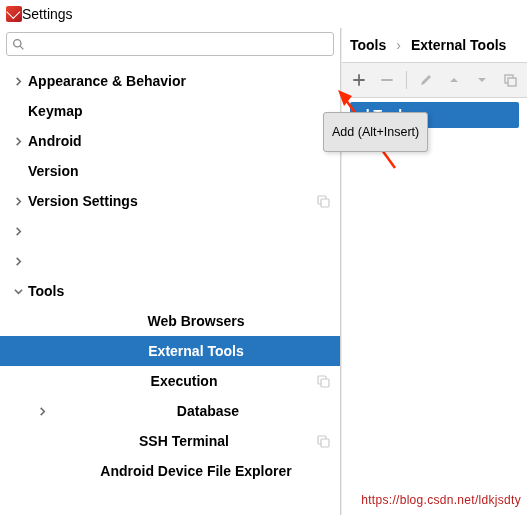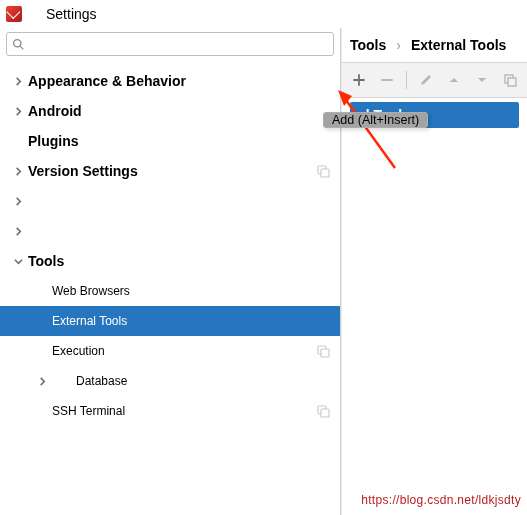--- a/index.html
+++ b/index.html
@@ -1,38 +1,38 @@
 <!DOCTYPE html>
 <html><head>
   <meta charset="utf-8">
   <style>
     * { box-sizing: border-box; margin: 0; padding: 0; font-family: "Segoe UI", Arial, sans-serif; }
     body { width: 527px; height: 515px; background: #fff; overflow: hidden; font-size: 13px; color: #000; position: relative; }
     
-    .titlebar { display: flex; align-items: center; height: 28px; padding: 4px 6px; gap: 24px; }
+    .titlebar { display: flex; align-items: center; height: 28px; padding: 4px 6px; gap: 0; }
     .app-icon { width: 16px; height: 16px; background: linear-gradient(135deg, #e8432e 0%, #b0171f 100%); border-radius: 2px; position: relative; }
     .app-icon::after { content: ""; position: absolute; inset: 3px; border: 1.5px solid #fff; border-top: none; border-right: none; transform: rotate(-45deg) translate(1px,-2px); }
     .title { font-size: 14px; }
     
     .content { display: flex; height: calc(100% - 28px); }
     
     .sidebar { width: 380px; border-right: 1px solid #d1d1d1; display: flex; flex-direction: column; }
     .search-wrap { padding: 4px 6px 6px 6px; }
     .search-box { display: flex; align-items: center; border: 1px solid #bfbfbf; border-radius: 3px; height: 24px; padding: 0 5px; }
     .search-box svg { width: 13px; height: 13px; stroke: #888; fill: none; stroke-width: 1.6; }
     .search-box input { border: none; outline: none; flex: 1; font-size: 12px; margin-left: 3px; background: transparent; }
     
     .tree { flex: 1; overflow-y: auto; overflow-x: hidden; padding-top: 4px; position: relative; }
     .tree::-webkit-scrollbar { width: 10px; }
     .tree::-webkit-scrollbar-thumb { background: #c8c8c8; border-radius: 5px; }
     .tree::-webkit-scrollbar-track { background: #f4f4f4; }
     
     .node { display: flex; align-items: center; height: 30px; cursor: pointer; position: relative; }
     .node.top { font-weight: 700; font-size: 14px; }
-    .node.child { font-weight: 400; font-size: 12px; }
+    .node.child { font-weight: 700; font-size: 14px; text-align: center; }
     .node.selected { background: #2675bf; color: #fff; }
     .chev { width: 20px; display: flex; justify-content: center; align-items: center; margin-left: 4px; }
     .chev svg { width: 9px; height: 9px; stroke: #6e6e6e; stroke-width: 1.8; fill: none; }
     .node .label { flex: 1; white-space: nowrap; }
     .copy-ind { width: 14px; height: 14px; margin-right: 10px; opacity: 0.45; }
     .copy-ind svg { width: 14px; height: 14px; fill: #8b8b8b; }
     .indent-0 { padding-left: 4px; }
     .indent-1 { padding-left: 48px; }
     .indent-1c { padding-left: 28px; gap: 24px; }
     
@@ -43,21 +43,21 @@
     .toolbar-area { border-top: 1px solid #d6d6d6; border-bottom: 1px solid #d6d6d6; background: #f2f2f2; padding: 6px 8px; }
     .toolbar { display: flex; align-items: center; gap: 10px; height: 22px; }
     .tbtn { width: 18px; height: 18px; display: flex; align-items: center; justify-content: center; cursor: pointer; }
     .tbtn svg { width: 14px; height: 14px; }
     .tbtn.disabled { opacity: 0.45; cursor: default; }
     .sep-v { width: 1px; height: 18px; background: #ccc; }
     
     .list-area { padding: 4px 8px; }
     .list-row { background: #2675bf; color: #fff; height: 26px; display: flex; align-items: center; padding: 0 8px; font-weight: 700; font-size: 14px; border-radius: 2px; position: relative; }
     
-    .tooltip { position: absolute; background: #a3a3a3; border: 1px solid #adadad; border-radius: 3px; padding: 0 8px; font-size: 12.5px; box-shadow: 2px 2px 4px rgba(0,0,0,0.15); z-index: 50; white-space: nowrap; }
+    .tooltip { position: absolute; background: #e5e5e5; border: 1px solid #adadad; border-radius: 3px; padding: 12px 8px; font-size: 12.5px; box-shadow: 2px 2px 4px rgba(0,0,0,0.15); z-index: 50; white-space: nowrap; }
     
     .arrow { position: absolute; z-index: 40; pointer-events: none; }
     .arrow-line { stroke: #ff2a00; stroke-width: 2.5; fill: none; }
     .arrow-head { fill: #ff2a00; }
     
     .watermark { position: absolute; right: 6px; bottom: 8px; color: #b91c1c; font-size: 12px; letter-spacing: 0.3px; pointer-events: none; }
   </style>
 </head>
 <body>
 
@@ -80,30 +80,34 @@
     <div class="tree" id="tree">
         <div class="node top indent-0">
           <span class="chev">
             <svg viewBox="0 0 10 10">
               <polyline points="3,1 7,5 3,9"></polyline>
             </svg>
           </span>
           <span class="label">Appearance &amp; Behavior</span>
         </div>
         <div class="node top indent-0">
+          <span class="chev"></span>
+          <span class="label">Keymap</span>
+        </div>
+        <div class="node top indent-0">
           <span class="chev">
             <svg viewBox="0 0 10 10">
               <polyline points="3,1 7,5 3,9"></polyline>
             </svg>
           </span>
           <span class="label">Android</span>
         </div>
         <div class="node top indent-0">
           <span class="chev"></span>
-          <span class="label">Plugins</span>
+          <span class="label">Version</span>
         </div>
         <div class="node top indent-0">
           <span class="chev">
             <svg viewBox="0 0 10 10">
               <polyline points="3,1 7,5 3,9"></polyline>
             </svg>
           </span>
           <span class="label">Version Settings</span>
           <span class="copy-ind"><svg viewBox="0 0 14 14">
               <rect x="2" y="2" width="8" height="8" rx="1" fill="none" stroke="#8b8b8b" stroke-width="1.2"></rect>
@@ -157,20 +161,24 @@
           <span class="label">Database</span>
         </div>
         <div class="node child indent-1">
           <span class="chev" style="width: 0px;"></span>
           <span class="label">SSH Terminal</span>
           <span class="copy-ind"><svg viewBox="0 0 14 14">
               <rect x="2" y="2" width="8" height="8" rx="1" fill="none" stroke="#8b8b8b" stroke-width="1.2"></rect>
               <rect x="5" y="5" width="8" height="8" rx="1" fill="#fff" stroke="#8b8b8b" stroke-width="1.2"></rect>
             </svg></span>
         </div>
+        <div class="node child indent-1">
+          <span class="chev" style="width: 0px;"></span>
+          <span class="label">Android Device File Explorer</span>
+        </div>
       </div>
   </div>
 
   <div class="right">
     <div class="breadcrumb">
       <span>Tools</span>
       <span class="sep">›</span>
       <span>External Tools</span>
     </div>
 

